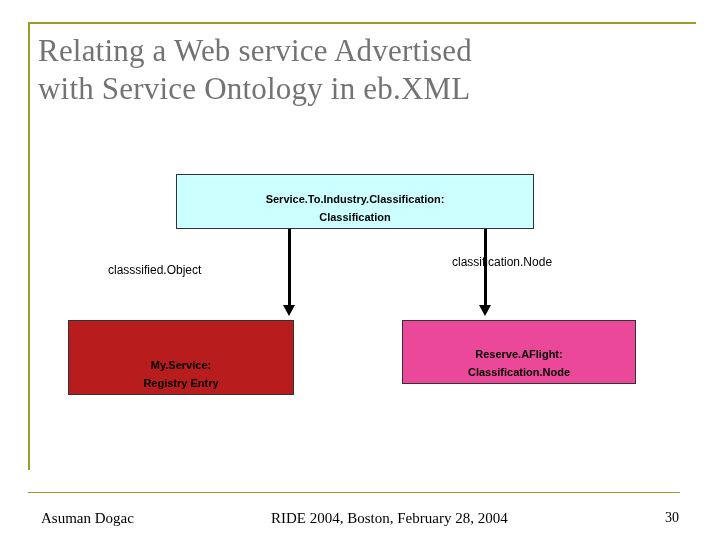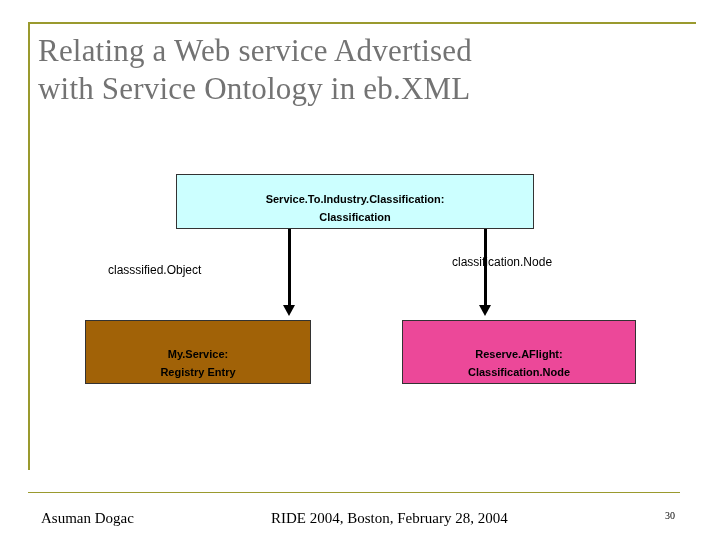--- a/index.html
+++ b/index.html
@@ -63,23 +63,23 @@
     line-height: 18px;
     color: #000000;
     padding: 2px 6px;
   }
   .box-top {
     left: 176px; top: 174px;
     width: 358px; height: 55px;
     background: #ccffff;
   }
   .box-left {
-    left: 85px; top: 320px;
-    width: 226px; height: 64px;
-    background: #a16207;
+    left: 68px; top: 320px;
+    width: 226px; height: 75px;
+    background: #b91c1c;
   }
   .box-right {
     left: 402px; top: 320px;
     width: 234px; height: 64px;
     background: #ec4899;
   }
   
   .edge-label {
     position: absolute;
     font-size: 12px;
@@ -113,21 +113,21 @@
   
   .footer {
     position: absolute;
     top: 510px;
     font-family: "Liberation Serif", serif;
     font-size: 15px;
     color: #000000;
   }
   .footer-left { left: 41px; }
   .footer-center { left: 271px; }
-  .footer-right { left: 665px; font-size: 10px; }
+  .footer-right { left: 665px; font-size: 14px; }
 </style>
 </head>
 <body>
 
 <div class="slide">
 
   <div class="frame-top"></div>
   <div class="frame-left"></div>
   <div class="frame-bottom"></div>
 

